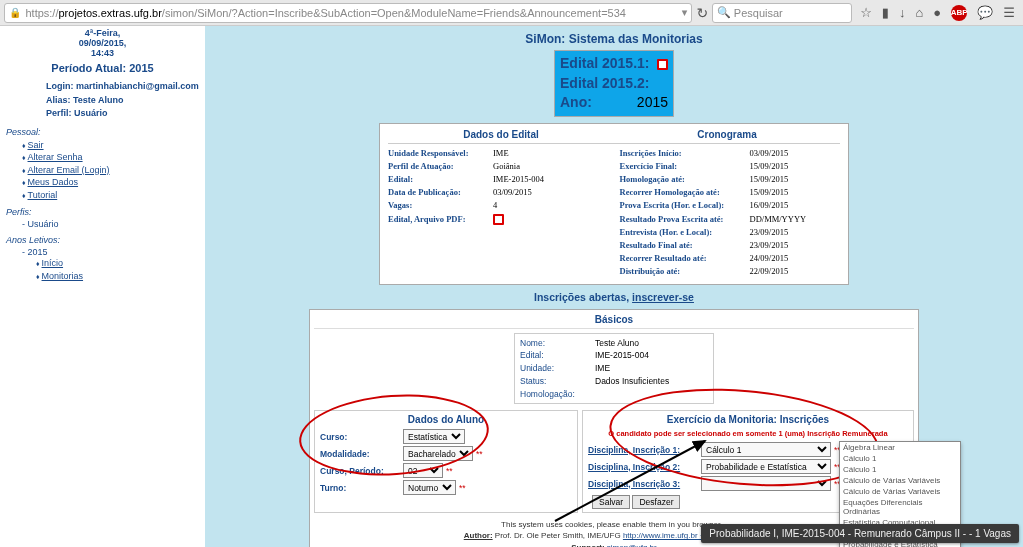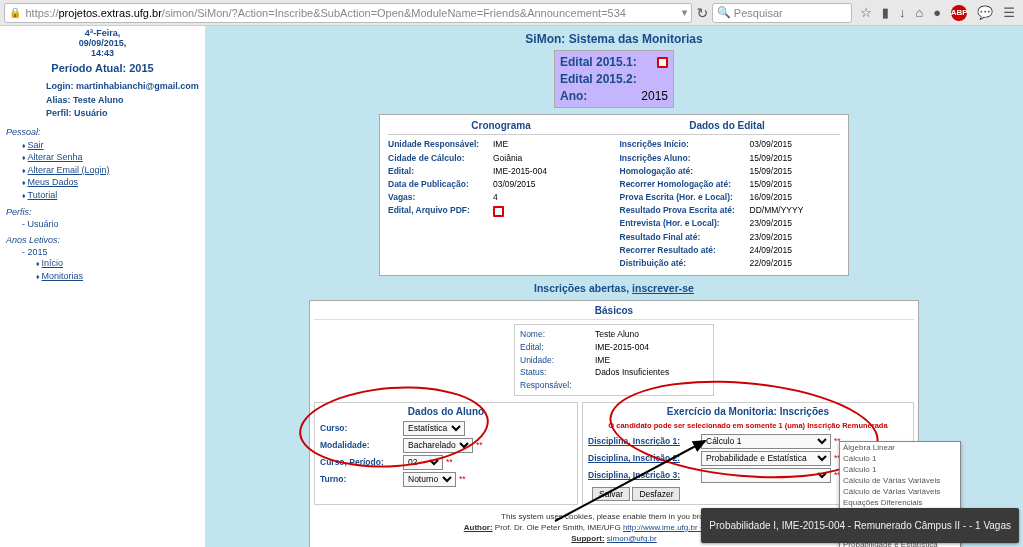--- a/index.html
+++ b/index.html
@@ -23,30 +23,30 @@
   .sidebar .login-block { color:#1a4a8a; font-weight:bold; line-height:1.5; text-align:left; margin-left:40px; }
   .sidebar h5 { color:#1a4a8a; font-style:italic; font-weight:normal; margin:6px 0 2px; font-size:9px; }
   .sidebar a { color:#1a4a8a; text-decoration:underline; }
   .sidebar ul { list-style:none; padding:0 0 0 16px; margin:0; }
   .sidebar li { line-height:1.4; }
   .sidebar .bullet::before { content:"♦ "; color:#1a4a8a; font-size:7px; }
   
   .main { flex:1; background:#c2e4ef; position:relative; padding:6px 20px 20px; overflow:hidden; }
   .title { text-align:center; color:#1a4a8a; font-weight:bold; font-size:12px; margin-bottom:4px; }
   
-  .mini-box { background:#c4b5fd; border:1px solid #aaa; margin:0 auto; padding:3px 5px; font-size:12px; line-height:1.4; width:120px; }
+  .mini-box { background:#0ea5e9; border:1px solid #aaa; margin:0 auto; padding:3px 5px; font-size:14px; line-height:1.4; width:120px; }
   .mini-box div { display:flex; justify-content:space-between; gap:4px;}
   .mini-box .k { color:#1a4a8a; font-weight:bold; }
   .pdf-icon { display:inline-block; width:11px; height:11px; background:#d00; border-radius:1px; position:relative; vertical-align:middle; }
   .pdf-icon::after { content:""; position:absolute; inset:2px; background:#fff; }
   
   .edital-box { background:#fff; border:1px solid #aaa; margin:6px auto; width:470px; padding:5px 8px; font-size:8.5px; }
   .edital-box .headers { display:flex; border-bottom:1px solid #ccc; padding-bottom:3px; margin-bottom:3px; }
   .edital-box .headers div { flex:1; text-align:center; color:#1a4a8a; font-weight:bold; font-size:10px; }
-  .edital-cols { display:flex; gap:11px; }
+  .edital-cols { display:flex; gap:11px;font-family:Liberation Serif, serif; }
   .ecol { flex:1; }
   .erow { display:flex; line-height:1.55; }
   .erow .k { color:#1a4a8a; font-weight:bold; width:105px; }
   .erow .v { flex:1; }
   .ecol2 .erow .k { width:130px; }
   
   .inscr-line { text-align:center; color:#1a4a8a; font-weight:bold; font-size:10.5px; margin:6px 0; }
   .inscr-line .link { color:#1a4a8a; text-decoration:underline; border-bottom:1px solid #c00; padding-bottom:8px; }
   
   .form-panel { background:#fff; border:1px solid #aaa; margin:0 auto; width:610px; padding:4px; font-size:8.5px; }
@@ -77,21 +77,21 @@
   
   .footer { text-align:center; font-size:8px; color:#333; margin-top:6px; line-height:1.4; }
   .footer a { color:#1a4a8a; text-decoration:underline; }
   .footer hr { border:none; border-top:1px solid #888; margin:3px 120px; }
   
   
   .dropdown-open { position:absolute; left:634px; top:415px; width:122px; background:#fff; border:1px solid #888; font-size:8px; z-index:30; box-shadow:0 2px 4px rgba(0,0,0,.3); }
   .dropdown-open div { padding:1px 3px; color:#555; }
   
   
-  .tooltip-bottom { position:absolute; right:4px; bottom:4px; background:#3a3a3a; color:#eee; font-size:10px; padding:12px 8px; border-radius:2px; box-shadow:0 1px 3px rgba(0,0,0,.4); z-index:50;margin-top:32px; }
+  .tooltip-bottom { position:absolute; right:4px; bottom:4px; background:#3a3a3a; color:#eee; font-size:10px; padding:4px 8px; border-radius:2px; box-shadow:0 1px 3px rgba(0,0,0,.4); z-index:50;margin-top:32px; }
 </style>
 </head>
 <body>
 
 <div class="chrome">
   <div class="url-bar">
     <span class="lock">🔒</span>
     <span style="color:#888">https://</span>
     <span style="color:#000">projetos.extras.ufg.br</span>
     <span style="color:#888">/simon/SiMon/?Action=Inscribe&amp;SubAction=Open&amp;ModuleName=Friends&amp;Announcement=534</span>
@@ -158,31 +158,31 @@
           <span></span>
         </div>
         <div>
           <span class="k">Ano:</span>
           <span>2015</span>
         </div>
       </div>
 
     <div class="edital-box">
       <div class="headers">
+        <div>Dados do Edital</div>
         <div>Cronograma</div>
-        <div>Dados do Edital</div>
       </div>
       <div class="edital-cols">
         <div class="ecol" id="ecol-left">
             <div class="erow">
               <span class="k">Unidade Responsável:</span>
               <span class="v">IME</span>
             </div>
             <div class="erow">
-              <span class="k">Cidade de Cálculo:</span>
+              <span class="k">Perfil de Atuação:</span>
               <span class="v">Goiânia</span>
             </div>
             <div class="erow">
               <span class="k">Edital:</span>
               <span class="v">IME-2015-004</span>
             </div>
             <div class="erow">
               <span class="k">Data de Publicação:</span>
               <span class="v">03/09/2015</span>
             </div>
@@ -194,21 +194,21 @@
               <span class="k">Edital, Arquivo PDF:</span>
               <span class="v"><span class="pdf-icon"></span></span>
             </div>
           </div>
         <div class="ecol ecol2" id="ecol-right">
             <div class="erow">
               <span class="k">Inscrições Início:</span>
               <span class="v">03/09/2015</span>
             </div>
             <div class="erow">
-              <span class="k">Inscrições Aluno:</span>
+              <span class="k">Exercício Final:</span>
               <span class="v">15/09/2015</span>
             </div>
             <div class="erow">
               <span class="k">Homologação até:</span>
               <span class="v">15/09/2015</span>
             </div>
             <div class="erow">
               <span class="k">Recorrer Homologação até:</span>
               <span class="v">15/09/2015</span>
             </div>
@@ -258,21 +258,21 @@
           </div>
           <div class="brow">
             <span class="k">Unidade:</span>
             <span>IME</span>
           </div>
           <div class="brow">
             <span class="k">Status:</span>
             <span>Dados Insuficientes</span>
           </div>
           <div class="brow">
-            <span class="k">Responsável:</span>
+            <span class="k">Homologação:</span>
             <span></span>
           </div>
         </div>
 
       <div class="cols">
         <div class="circle left"></div>
         <div class="circle right"></div>
 
         <div class="col-box" style="flex:0 0 44%">
           <div class="col-title">Dados do Aluno</div>

